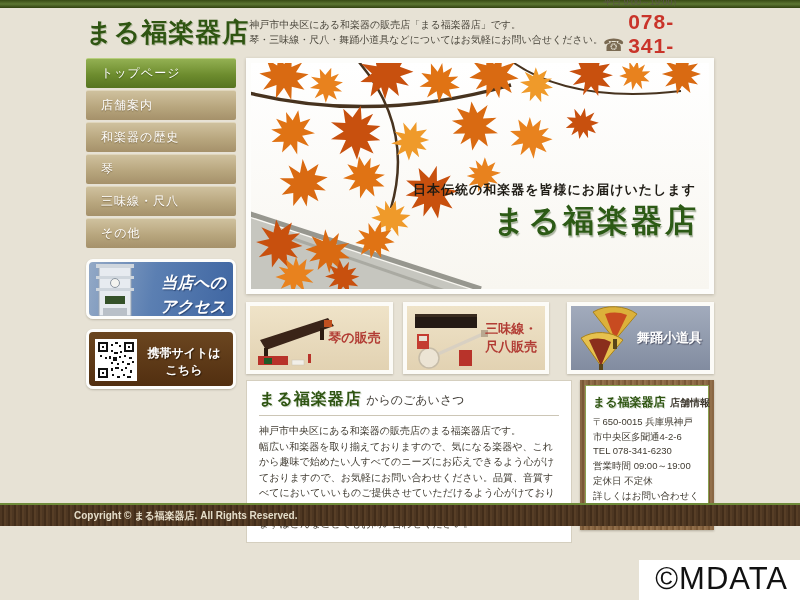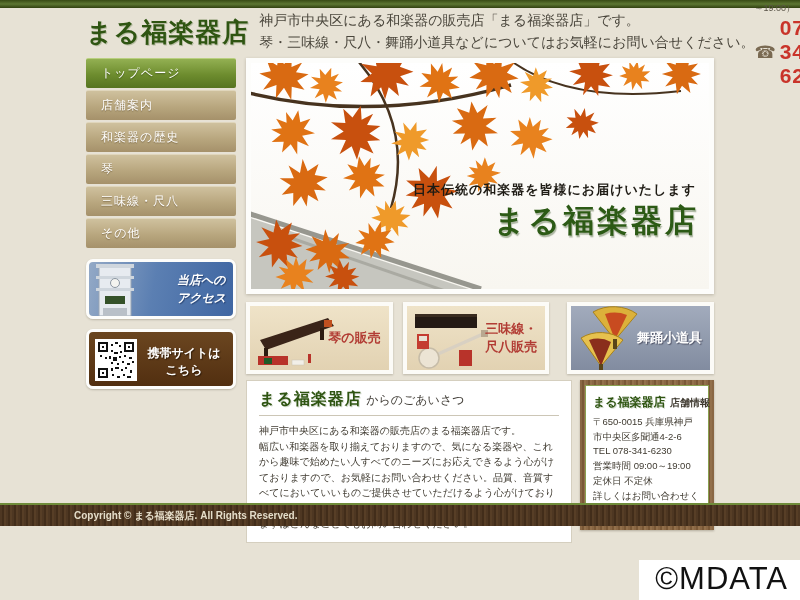--- a/index.html
+++ b/index.html
@@ -13,21 +13,21 @@
 
   .wrap { width:628px; margin:0 auto; }
 
   
   .header { display:flex; align-items:center; height:46px; padding-top:2px; }
   .site-logo {
     font-family:"DejaVu Serif","Liberation Serif",serif; font-weight:bold;
     font-size:26px; color:#2f5512; letter-spacing:1px; white-space:nowrap;
     text-shadow:1px 1px 0 rgba(47,85,18,.25);
   }
-  .tagline { font-size:14px; color:#4a463c; line-height:1.55; margin-left:10px; white-space:nowrap; }
+  .tagline { font-size:10px; color:#4a463c; line-height:1.55; white-space:nowrap; }
   .phone-block { margin-left:auto; text-align:left; padding-right:2px; }
   .contact-note { font-size:9px; color:#5a5448; margin-bottom:1px; }
   .phone-row { display:flex; align-items:center; }
   .phone-icon { font-size:17px; color:#7a6a52; margin-right:4px; line-height:1; }
   .phone-number { font-size:21px; font-weight:bold; color:#c9342a; letter-spacing:1px; }
 
   
   .main { display:flex; gap:10px; margin-top:4px; }
   .left-col { width:150px; flex:0 0 150px; }
   .right-col { width:468px; flex:0 0 468px; }
@@ -47,22 +47,22 @@
   }
 
   
   .banner {
     position:relative; height:60px; margin-top:11px; border:3px solid #fdfdfb;
     border-radius:7px; box-shadow:0 1px 2px rgba(60,50,30,.25); overflow:hidden; cursor:pointer;
   }
   .banner-access { background:linear-gradient(100deg,#93a9c6 0%,#5b7fb2 45%,#3f66a2 100%); }
   .banner-access svg { position:absolute; left:0; top:0; }
   .banner-access .banner-text {
-    position:absolute; right:7px; top:9px; text-align:left; color:#fff; font-weight:bold;
-    font-size:12px; line-height:1.5; font-style:italic; text-shadow:1px 1px 1px rgba(20,40,80,.6);
+    position:absolute; right:7px; top:9px; text-align:right; color:#fff; font-weight:bold;
+    font-size:16px; line-height:1.5; font-style:italic; text-shadow:1px 1px 1px rgba(20,40,80,.6);
   }
   .banner-access .banner-text .l2 { padding-right:-4px; }
   .banner-mobile { background:linear-gradient(180deg,#6b4620 0%,#522f10 100%); margin-top:10px; }
   .banner-mobile .qr { position:absolute; left:6px; top:7px; width:42px; height:42px; background:#fff; padding:3px; }
   .banner-mobile .banner-text {
     position:absolute; left:56px; right:10px; top:13px; text-align:center; color:#fff; font-weight:bold;
     font-size:12px; line-height:1.45; text-shadow:1px 1px 1px rgba(30,15,0,.7);
   }
 
   

